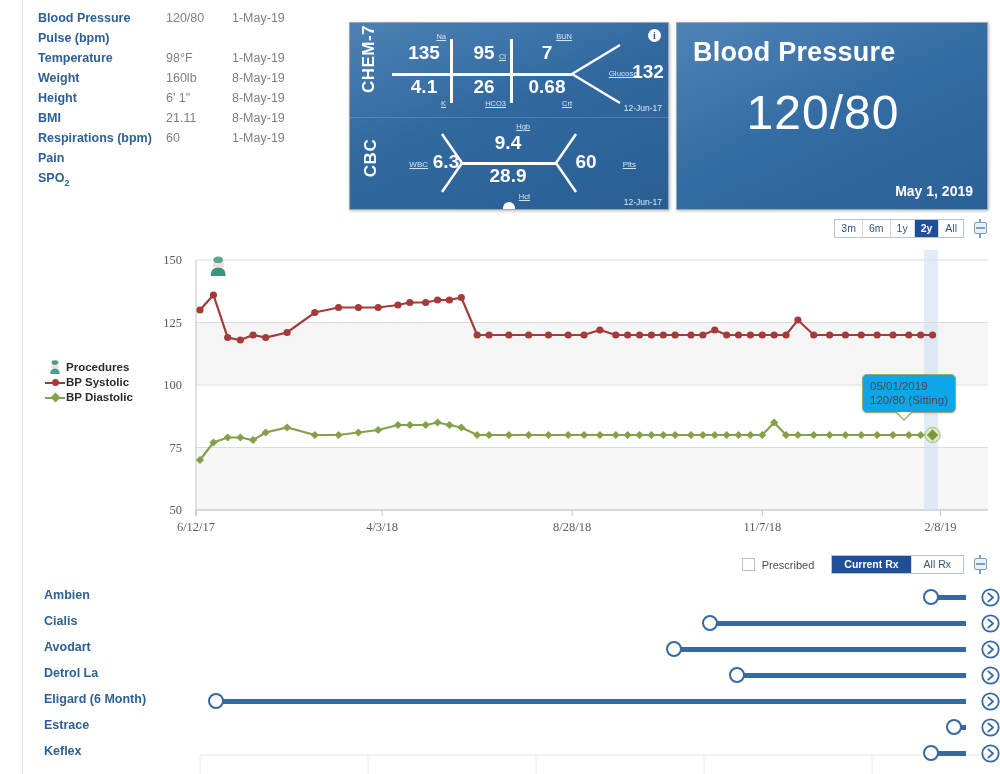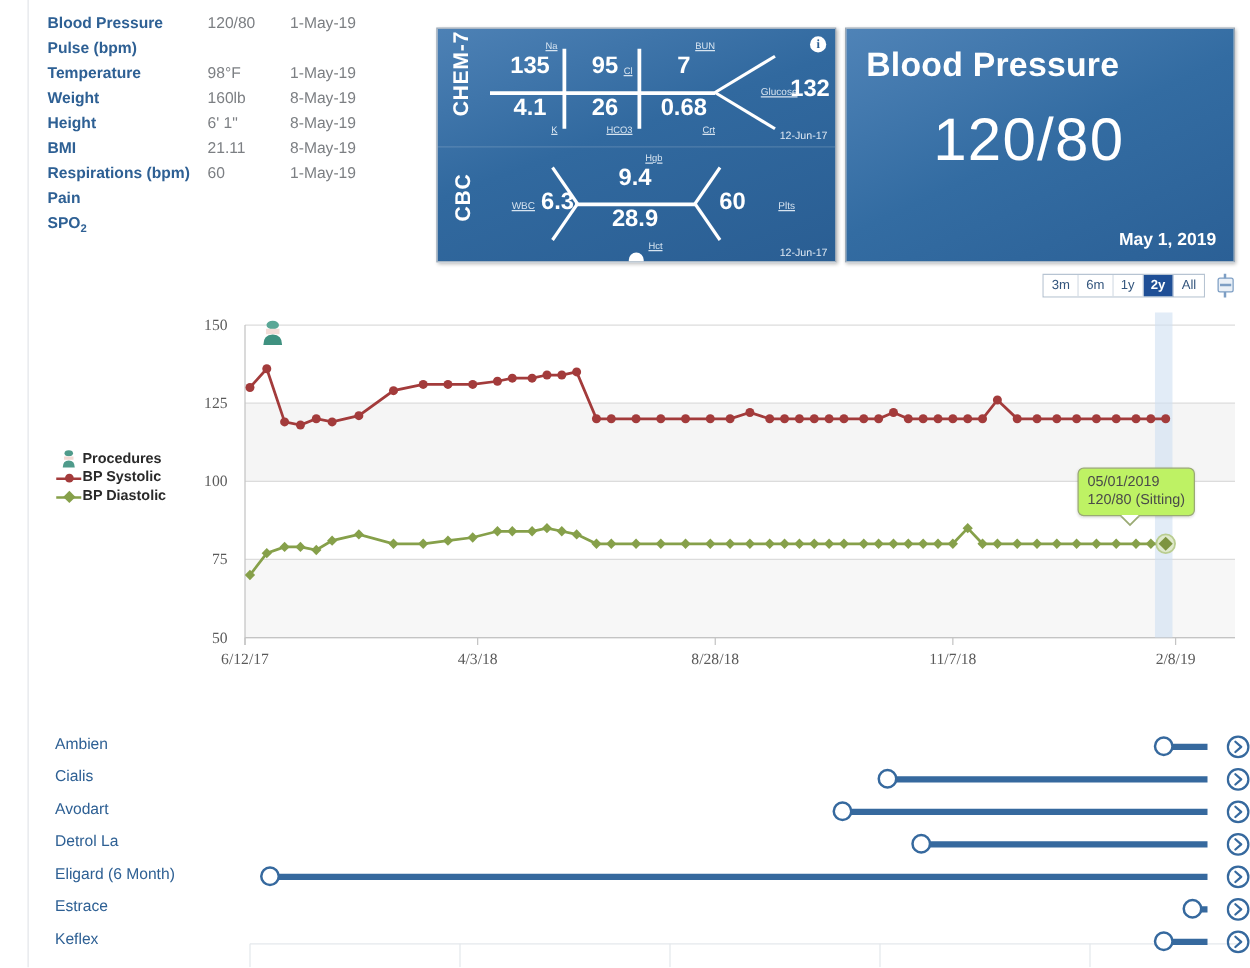--- a/index.html
+++ b/index.html
@@ -133,21 +133,21 @@
     position:absolute; left:7.5px; top:3px; width:7px; height:7px; border-radius:50%;
   }
   .lg-diamond {
     position:absolute; left:7.5px; top:3px; width:7px; height:7px;
     transform:rotate(45deg);
   }
   .lg-person { position:absolute; left:4px; top:-1px; width:14px; height:15px; }
 
   .tooltip {
     position:absolute; left:862px; top:374px;
-    background:#bef264; border:1.4px solid #9aaa74; border-radius:5px;
+    background:#0ea5e9; border:1.4px solid #9aaa74; border-radius:5px;
     padding:4px 7px 5px 7px; font-size:11.5px; color:#4a4a4a;
     line-height:14px; white-space:nowrap;
     box-shadow:0 1px 2px rgba(0,0,0,.12); z-index:6;
   }
   .tooltip:after {
     content:""; position:absolute; left:34px; bottom:-7px;
     width:0;height:0;border-left:7px solid transparent;border-right:7px solid transparent;
     border-top:7px solid #fff;
   }
   .tooltip:before {
@@ -164,21 +164,21 @@
   }
   .rx-check-label { font-size:11px; color:#4a4a4a; margin-right:17px; }
   .rx-seg { display:flex; border:1px solid #b7c4d2; }
   .rx-seg .seg-btn { font-size:10.5px; padding:2px 12px 3px 12px; }
 
   
   .meds { position:absolute; left:0; top:585px; width:1000px; height:189px; }
   .med-row { position:relative; height:26px; }
   .med-name {
     position:absolute; left:44px; top:3px;
-    font-size:12.5px; color:#2e6094; white-space:nowrap;
+    font-size:12.5px; color:#2e6094; white-space:nowrap;font-weight:bold;
   }
   .med-track { position:absolute; left:200px; right:10px; top:0; height:26px; }
   .med-bar {
     position:absolute; top:10px; height:5px; background:#36699e;
   }
   .med-start {
     position:absolute; top:4px; width:16px; height:16px; border-radius:50%;
     border:2.2px solid #36699e; background:#fff; margin-left:-8px;
   }
   .med-end {
@@ -447,20 +447,32 @@
         </span>
         <span class="legend-text">BP Diastolic</span>
       </div>
     </div>
 
   <div class="tooltip">
     <div>05/01/2019</div>
     <div>120/80 (Sitting)</div>
   </div>
 
+  <div class="rx-bar">
+    <div class="rx-check"></div>
+    <div class="rx-check-label">Prescribed</div>
+    <div class="rx-seg" id="rx-seg">
+        <div class="seg-btn active">Current Rx</div>
+        <div class="seg-btn">All Rx</div>
+      </div>
+    <div class="pin">
+      <div class="pin-stem"></div>
+        <div class="pin-body"></div>
+    </div>
+  </div>
 
   <div class="meds">
     <svg class="gridlines" width="1000" height="189">
       <line x1="200" y1="170" x2="200" y2="189" stroke="#e4e8ec" stroke-width="1"></line>
       <line x1="368" y1="170" x2="368" y2="189" stroke="#e4e8ec" stroke-width="1"></line>
       <line x1="536" y1="170" x2="536" y2="189" stroke="#e4e8ec" stroke-width="1"></line>
       <line x1="704" y1="170" x2="704" y2="189" stroke="#e4e8ec" stroke-width="1"></line>
       <line x1="872" y1="170" x2="872" y2="189" stroke="#e4e8ec" stroke-width="1"></line>
       <line x1="200" y1="170" x2="990" y2="170" stroke="#e4e8ec" stroke-width="1"></line>
     </svg>

